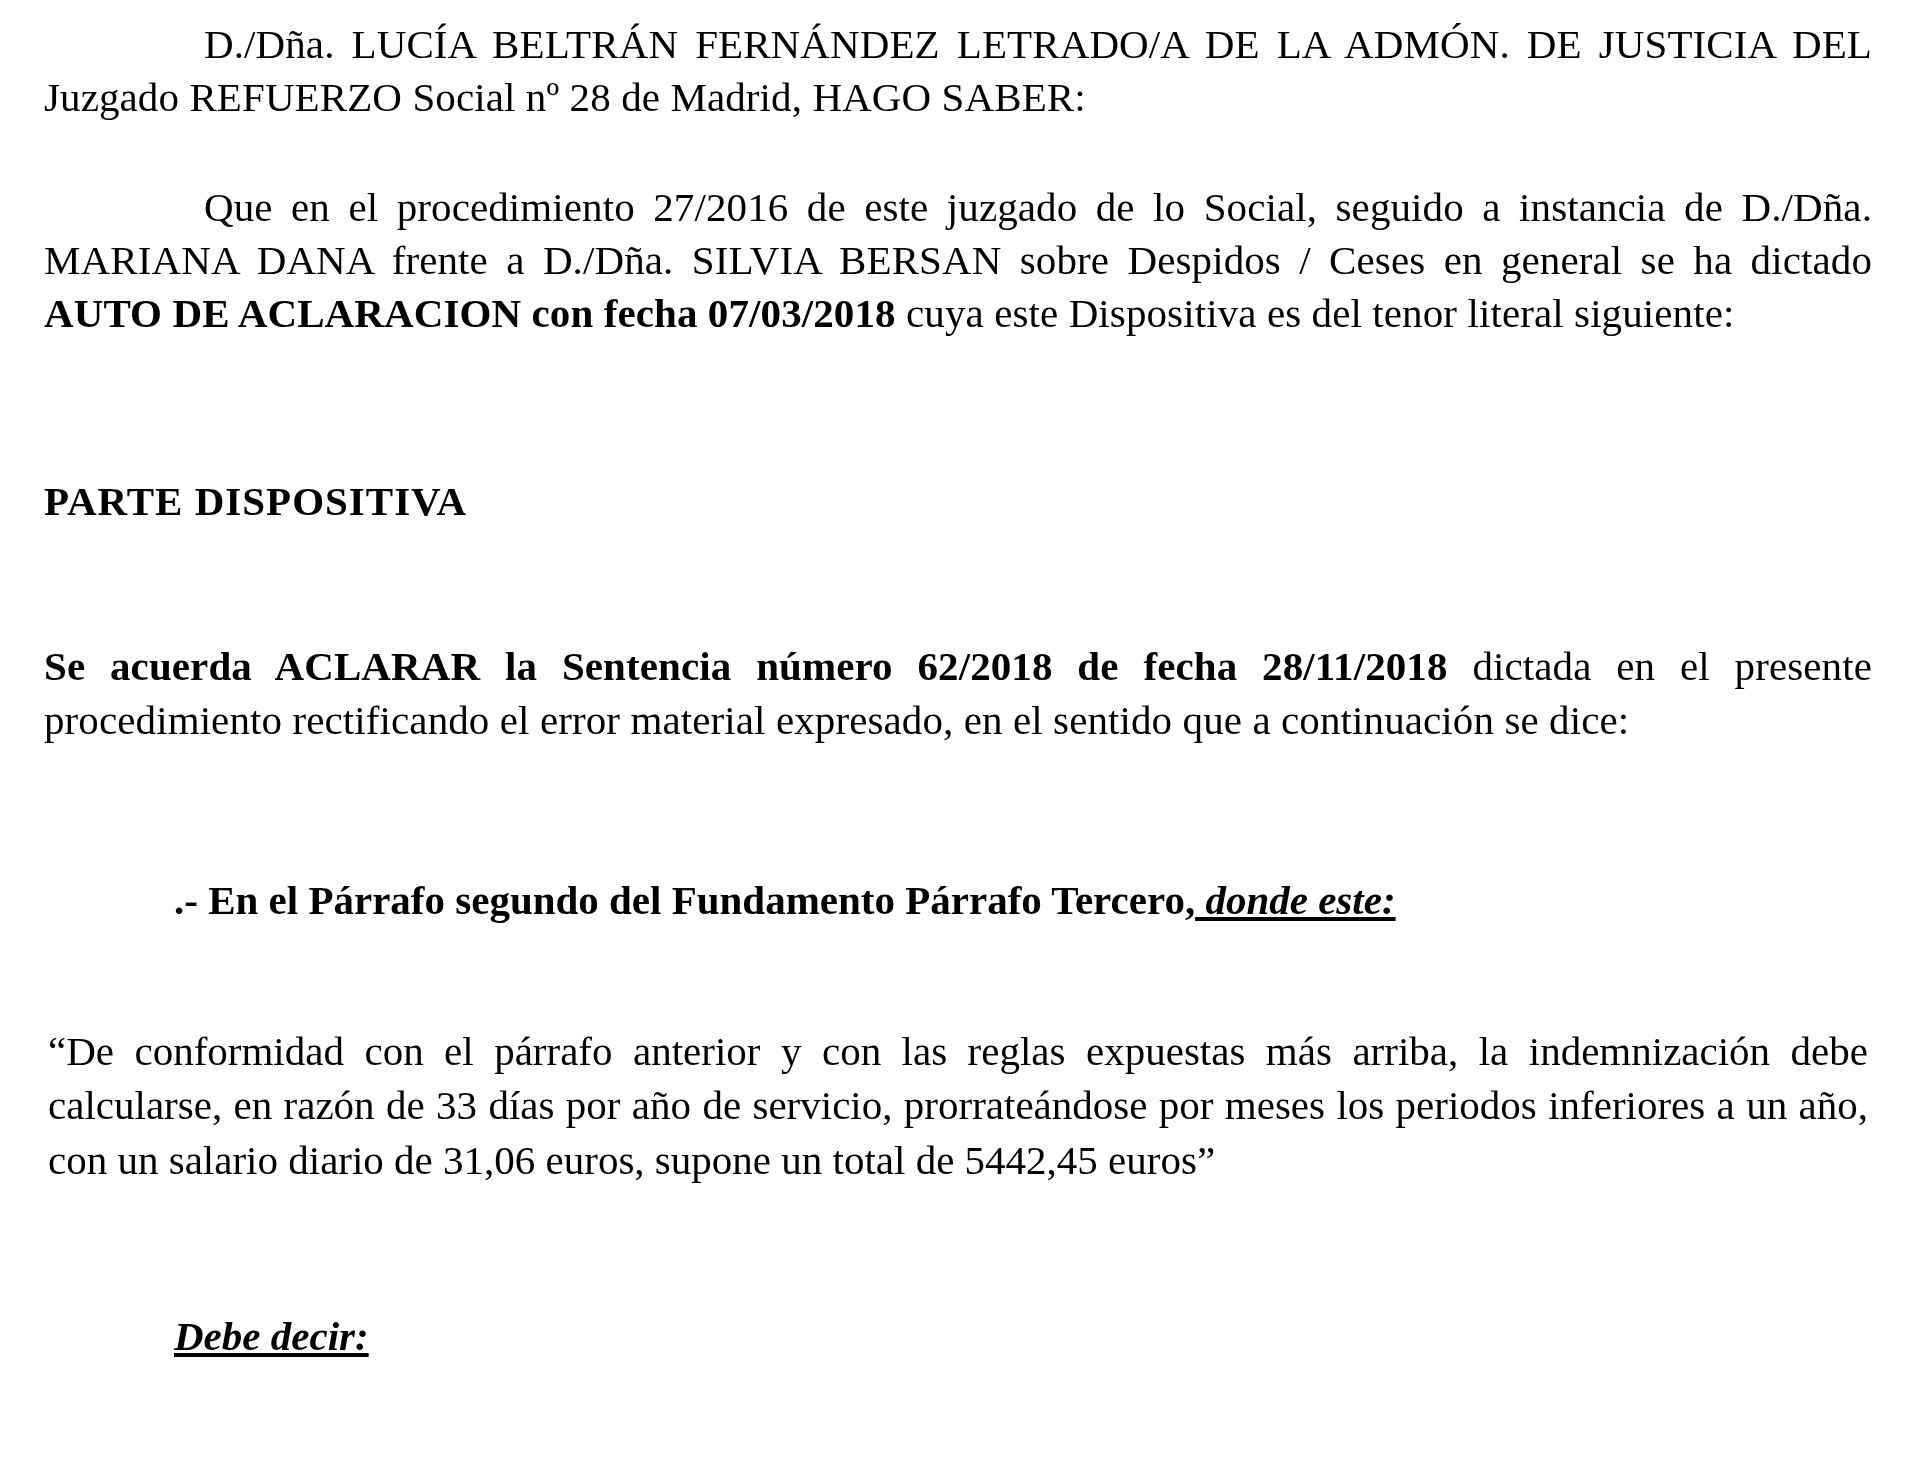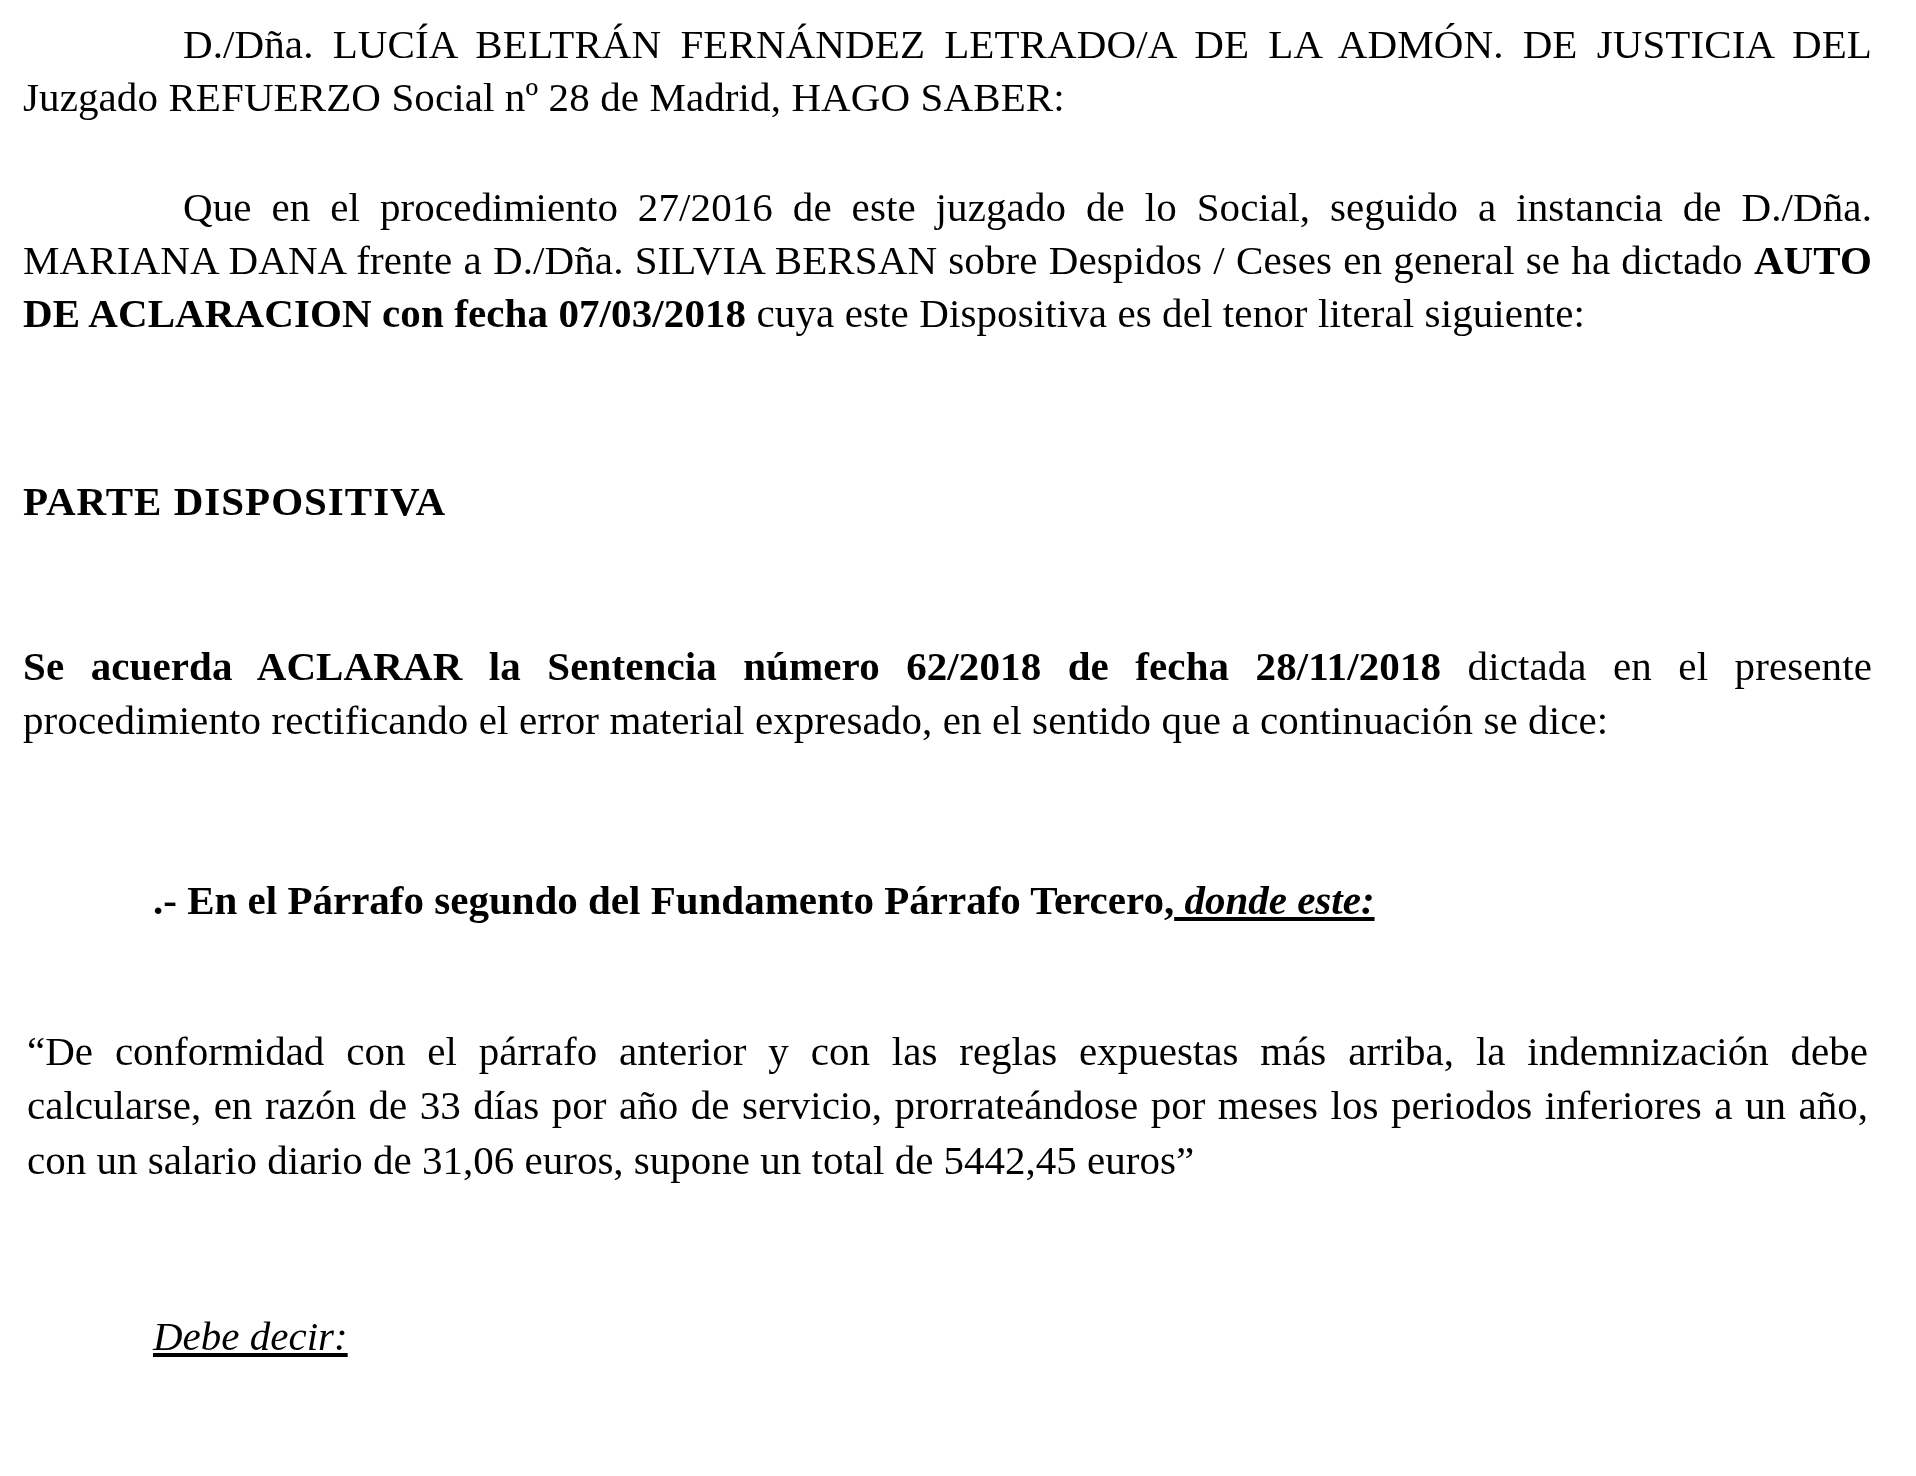--- a/index.html
+++ b/index.html
@@ -11,21 +11,21 @@
     width: 1916px;
     min-height: 1476px;
     font-family: "Liberation Serif", "DejaVu Serif", serif;
     color: #000000;
     -webkit-font-smoothing: antialiased;
   }
   .page {
     width: 1916px;
     min-height: 1476px;
     box-sizing: border-box;
-    padding: 18px 44px 0 23px;
+    padding: 18px 44px 0 44px;
     position: relative;
   }
   .para {
     font-size: 41px;
     line-height: 1.30;
     text-align: justify;
     text-justify: inter-word;
     margin: 0;
     letter-spacing: 0.1px;
   }
@@ -35,21 +35,21 @@
   .gap-1 { height: 56px; }
   .gap-2 { height: 96px; }
   .gap-3 { height: 74px; }
   .gap-4 { height: 86px; }
   .gap-5 { height: 52px; }
   .gap-6 { height: 80px; }
   .bold {
     font-weight: bold;
   }
   .bold-underline-italic {
-    font-weight: normal;
+    font-weight: bold;
     font-style: italic;
     text-decoration: underline;
   }
   .heading-dispositiva {
     font-size: 41px;
     font-weight: bold;
     letter-spacing: 1.0px;
     text-align: left;
   }
   .sub-heading {

